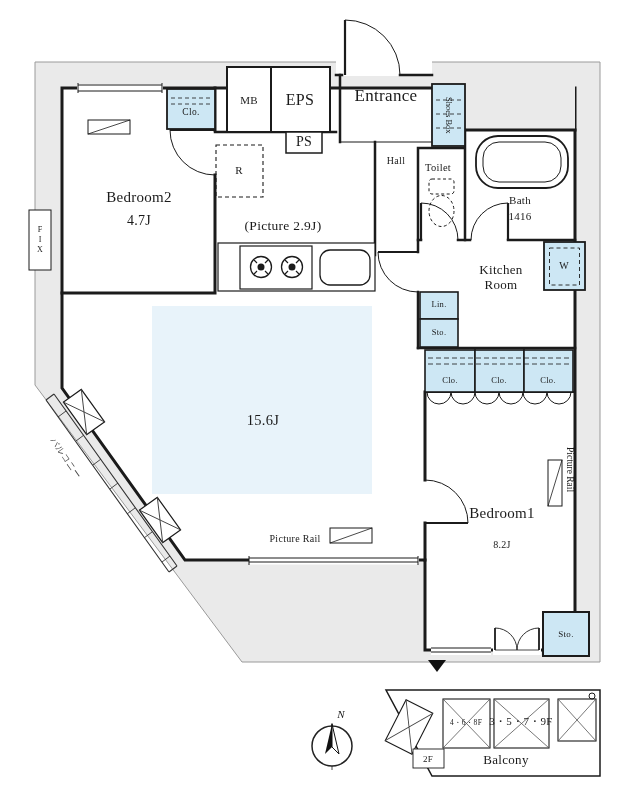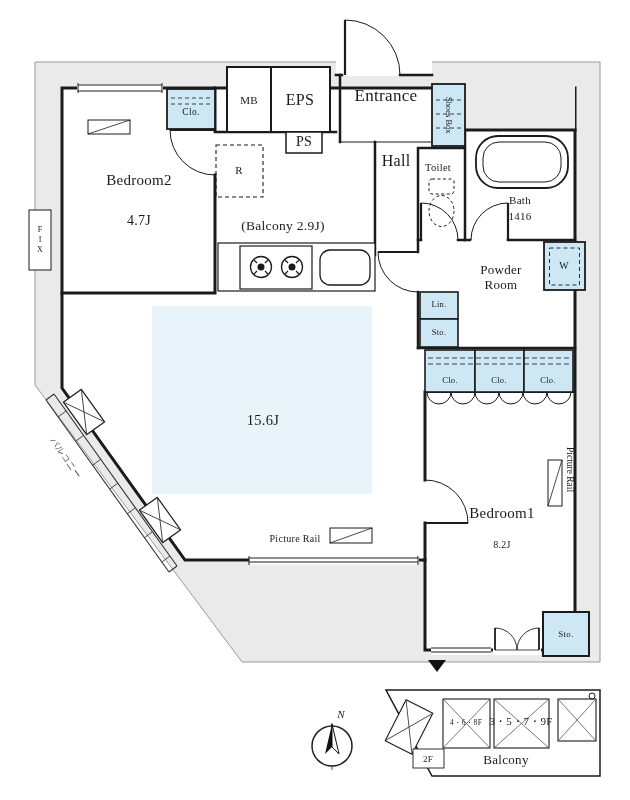--- a/index.html
+++ b/index.html
@@ -166,37 +166,37 @@
   </g>
 
   <g>
     <line x1="332" y1="770" x2="332" y2="723" stroke="#222" stroke-width="0.8"></line>
     <circle cx="332" cy="746" r="20" fill="#ffffff" stroke="#222" stroke-width="1.5"></circle>
     <polygon points="332,724 325,754 332,747" fill="#111"></polygon>
     <polygon points="332,724 339,754 332,747" fill="#ffffff" stroke="#111" stroke-width="1"></polygon>
   </g>
 </svg>
 
-<div class="lbl" style="left:139px;top:180px;font-size:15px">Bedroom2</div>
+<div class="lbl" style="left:139px;top:197px;font-size:15px">Bedroom2</div>
 <div class="lbl" style="left:139px;top:221px;font-size:14px">4.7J</div>
 <div class="lbl" style="left:191px;top:112px;font-size:9.5px">Clo.</div>
 
 <div class="lbl" style="left:249px;top:100px;font-size:11px">MB</div>
 <div class="lbl" style="left:300px;top:100px;font-size:16px">EPS</div>
 <div class="lbl" style="left:304px;top:142px;font-size:14px">PS</div>
 <div class="lbl" style="left:239px;top:170px;font-size:11px">R</div>
 
-<div class="lbl" style="left:283px;top:226px;font-size:13.5px">(Balcony 2.9J)</div>
+<div class="lbl" style="left:283px;top:226px;font-size:13.5px">(Picture 2.9J)</div>
 <div class="lbl" style="left:386px;top:96px;font-size:17px">Entrance</div>
 <div class="box vdown" style="left:432px;top:84px;width:33px;height:62px;font-size:8.5px">Shoes Box</div>
-<div class="lbl" style="left:396px;top:161px;font-size:16px">Hall</div>
+<div class="lbl" style="left:396px;top:161px;font-size:10px">Hall</div>
 <div class="lbl" style="left:438px;top:168px;font-size:10.5px">Toilet</div>
 <div class="lbl" style="left:520px;top:200px;font-size:11px">Bath</div>
 <div class="lbl" style="left:520px;top:216px;font-size:11px">1416</div>
-<div class="lbl wrap" style="left:501px;top:278px;width:64px;font-size:13px">Powder Room</div>
+<div class="lbl wrap" style="left:501px;top:278px;width:64px;font-size:13px">Kitchen Room</div>
 <div class="lbl" style="left:564px;top:266px;font-size:10px">W</div>
 <div class="lbl" style="left:439px;top:305px;font-size:8.5px">Lin.</div>
 <div class="lbl" style="left:439px;top:333px;font-size:8.5px">Sto.</div>
 
 <div class="lbl" style="left:450px;top:381px;font-size:8.5px">Clo.</div>
 <div class="lbl" style="left:499px;top:381px;font-size:8.5px">Clo.</div>
 <div class="lbl" style="left:548px;top:381px;font-size:8.5px">Clo.</div>
 
 <div class="lbl" style="left:263px;top:420px;font-size:14.5px">15.6J</div>
 <div class="lbl" style="left:295px;top:539px;font-size:10px">Picture Rail</div>

